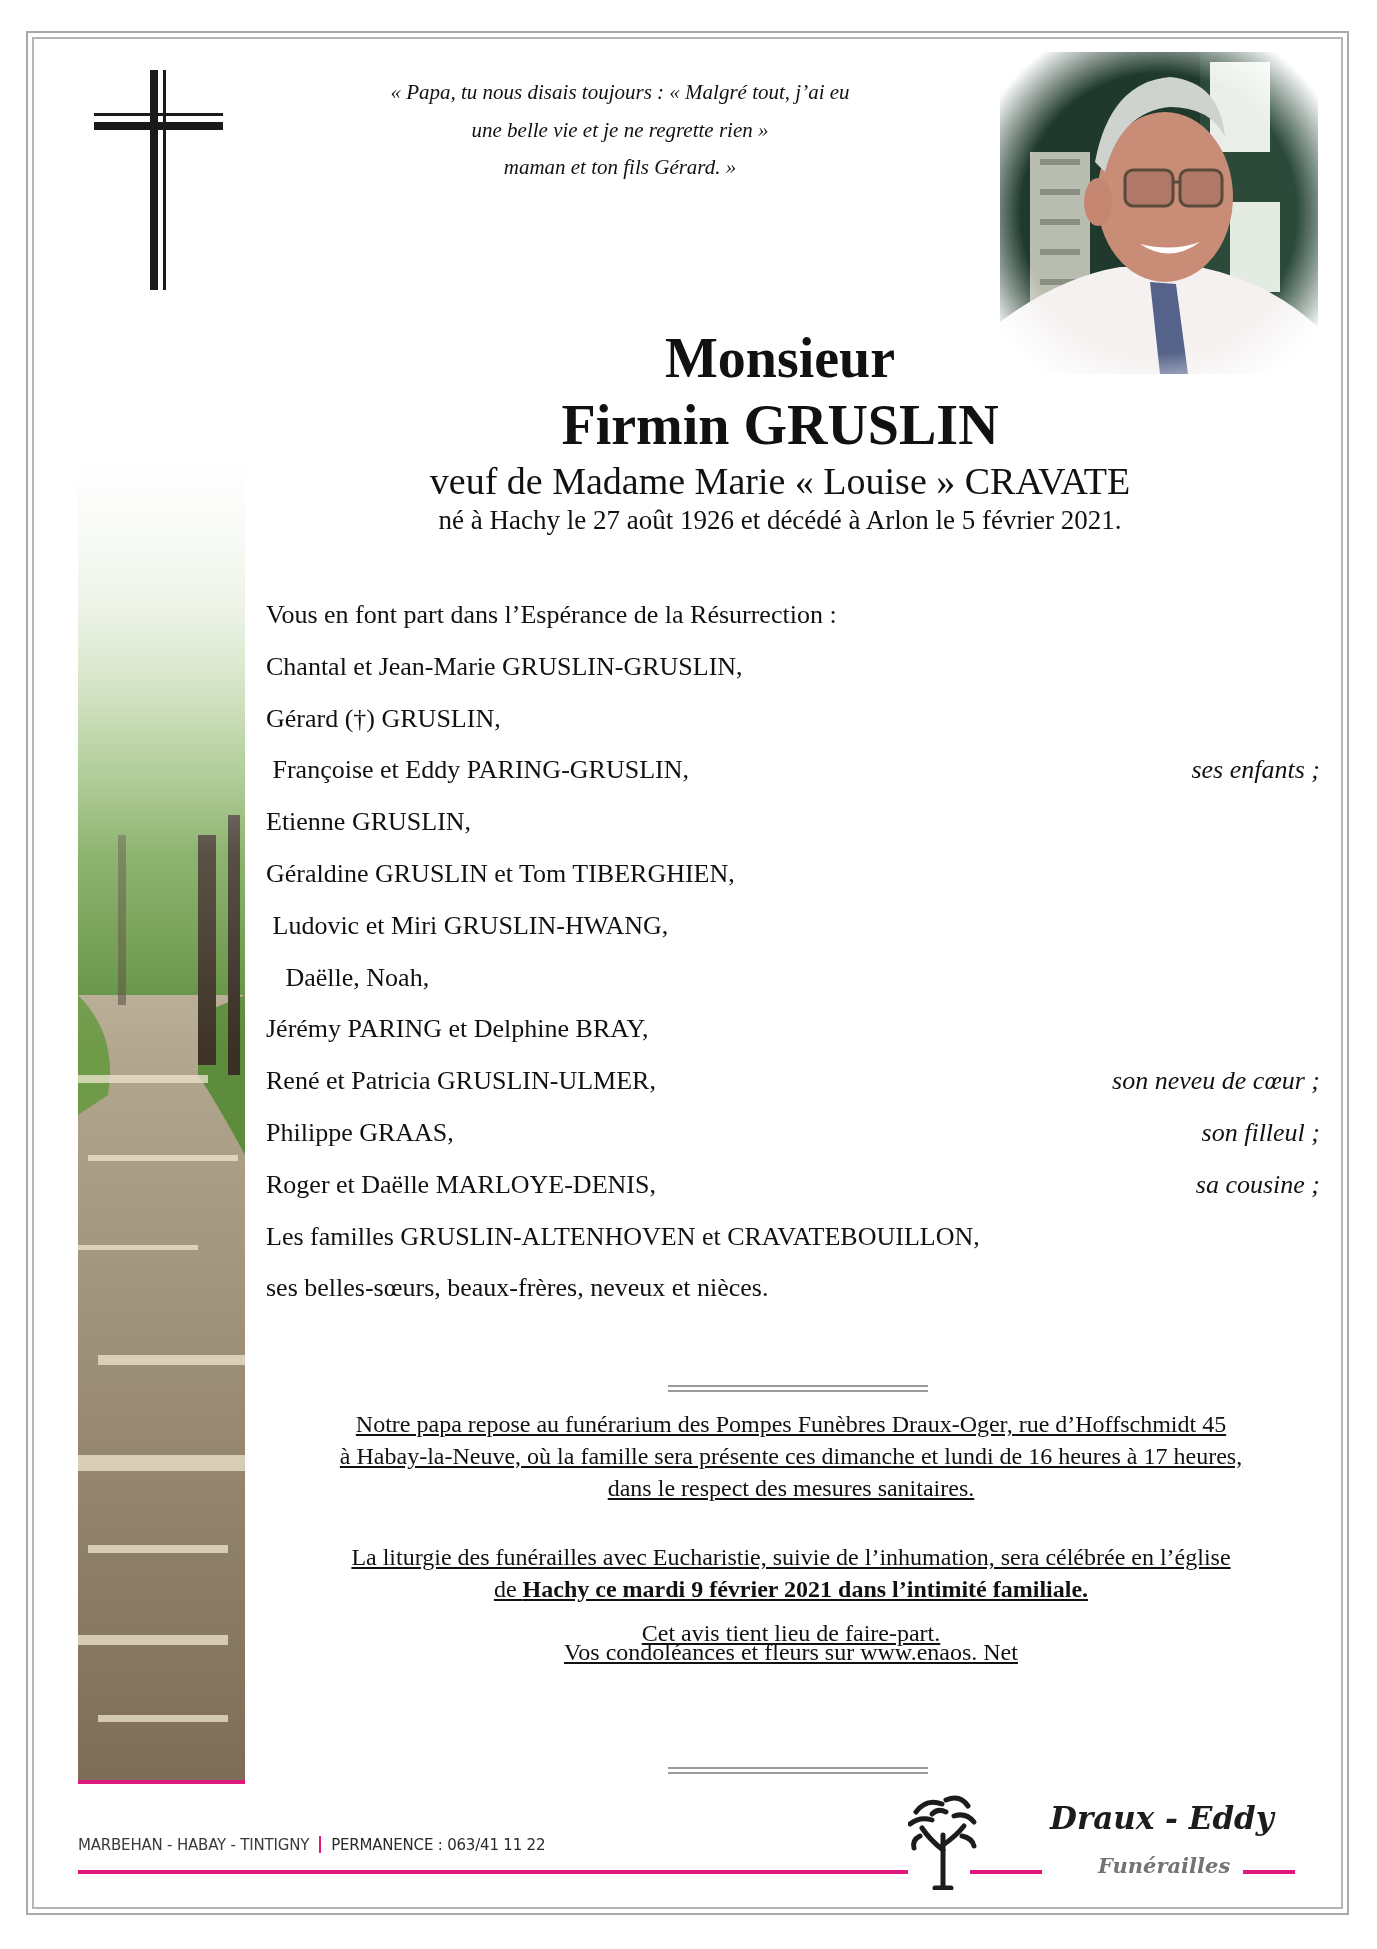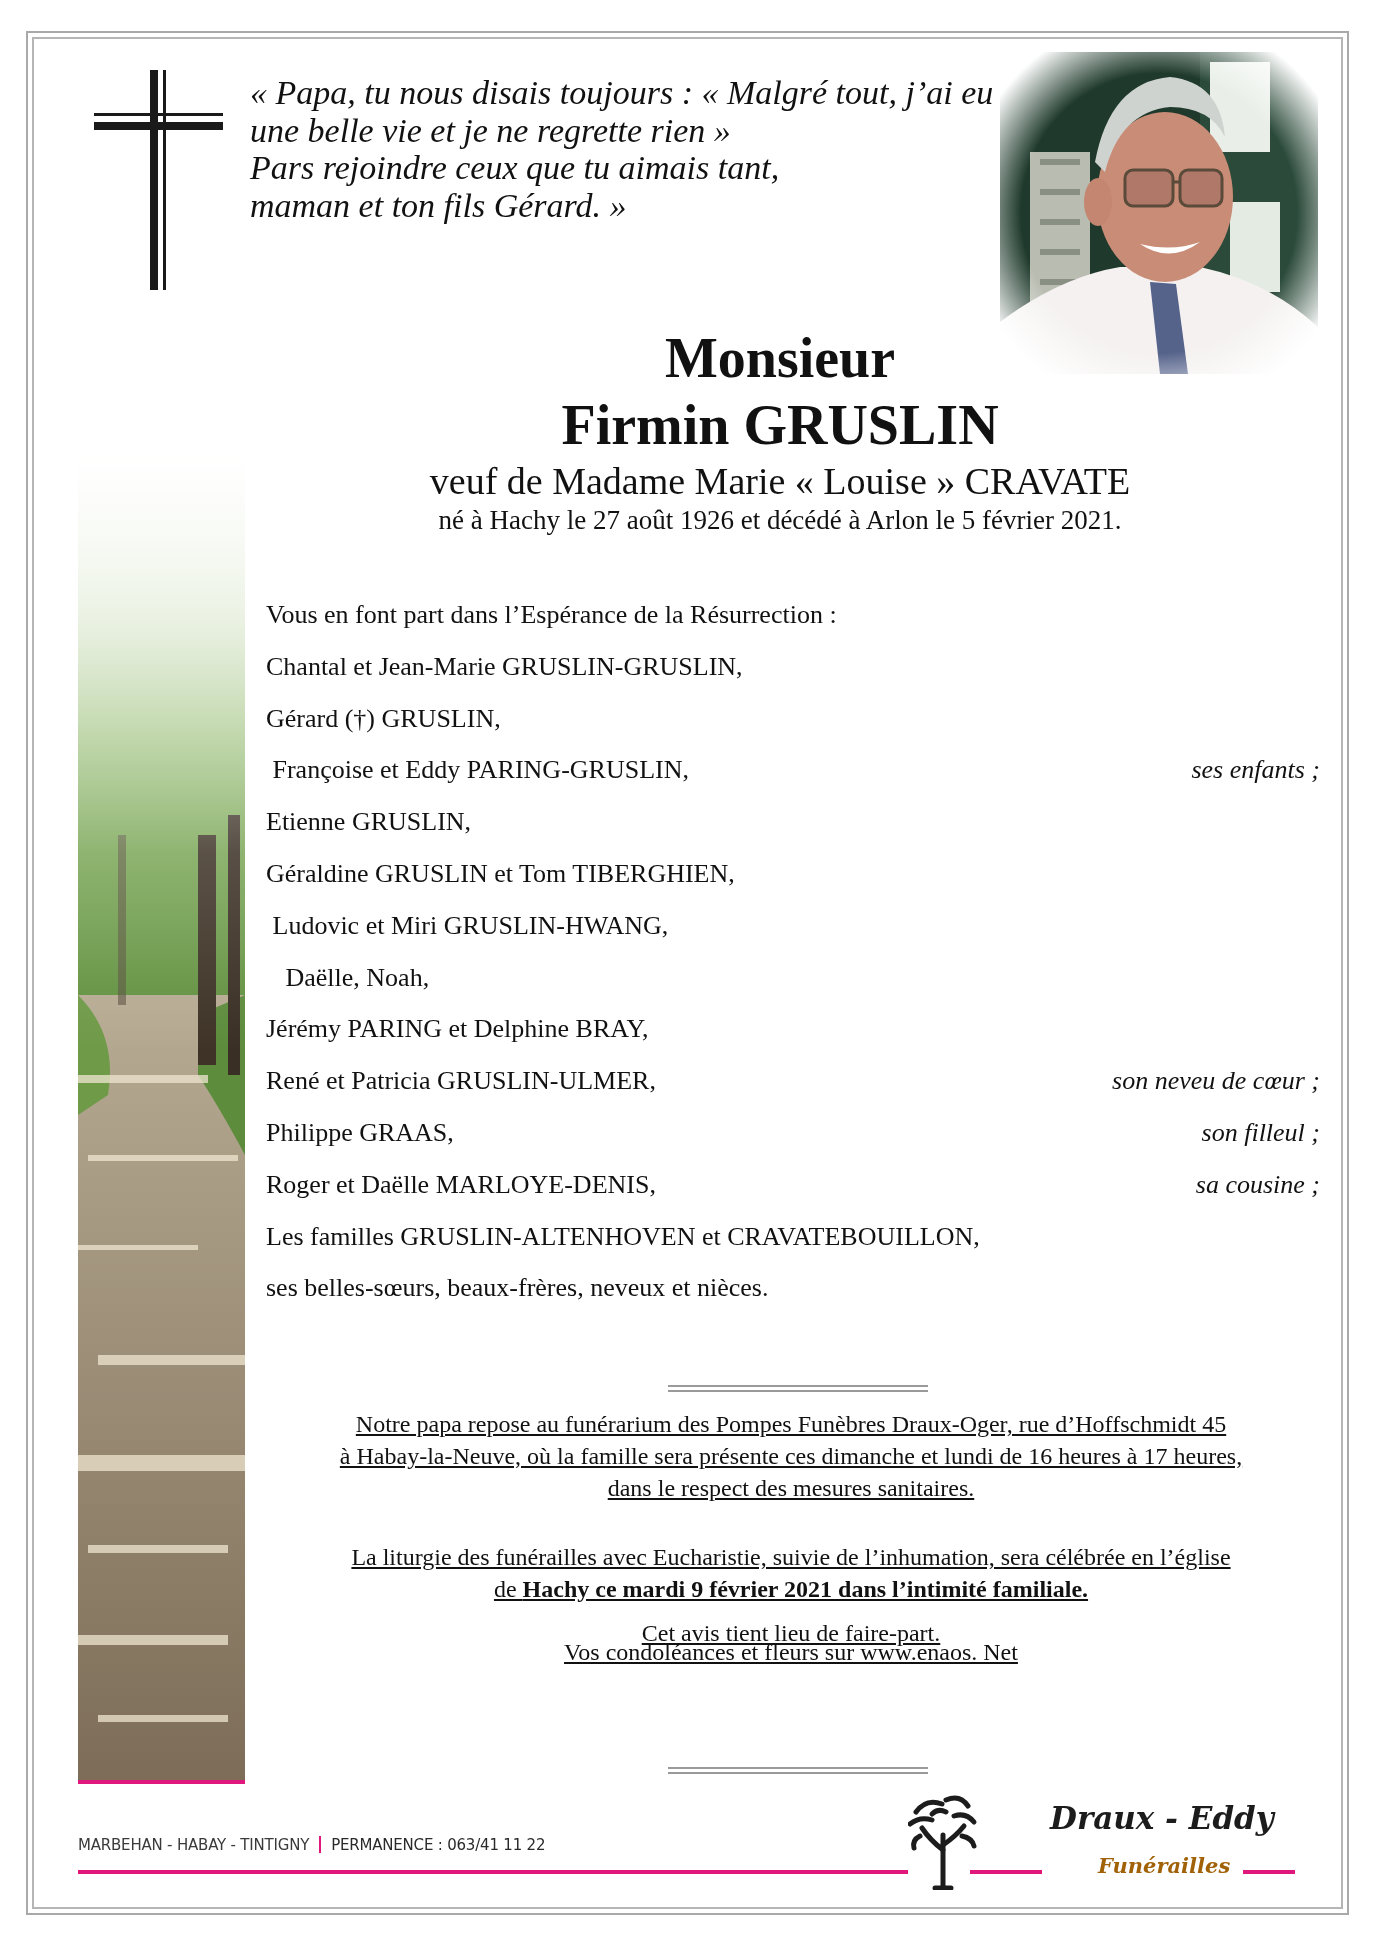--- a/index.html
+++ b/index.html
@@ -13,22 +13,22 @@
                  border: 2px solid #b5b5b5; box-sizing: border-box; }
 
   
   .cross { position: absolute; left: 92px; top: 70px; width: 132px; height: 222px; }
   .cross .v1 { position: absolute; left: 58px; top: 0; width: 8px; height: 220px; background: #1a1a1a; }
   .cross .v2 { position: absolute; left: 71px; top: 0; width: 3px; height: 220px; background: #1a1a1a; }
   .cross .h1 { position: absolute; left: 2px; top: 43px; width: 129px; height: 3px; background: #1a1a1a; }
   .cross .h2 { position: absolute; left: 2px; top: 52px; width: 129px; height: 8px; background: #1a1a1a; }
 
   
-  .quote { position: absolute; left: 250px; top: 74px; width: 740px; text-align: left;
-           font-style: italic; font-size: 34px; line-height: 37.5px; color: #111; }
+  .quote { position: absolute; left: 250px; top: 74px; width: 740px; text-align: center;
+           font-style: italic; font-size: 21px; line-height: 37.5px; color: #111; }
   .quote div { white-space: nowrap; }
 
   
   .portrait { position: absolute; left: 1000px; top: 52px; width: 318px; height: 322px;
               border-radius: 18px; overflow: hidden;
               -webkit-mask-image: radial-gradient(ellipse 62% 62% at 50% 50%, #000 70%, transparent 100%);
                       mask-image: radial-gradient(ellipse 62% 62% at 50% 50%, #000 70%, transparent 100%); }
 
   
   .title { position: absolute; left: 340px; width: 880px; text-align: center; font-weight: bold; white-space: nowrap; }
@@ -66,39 +66,38 @@
                       vertical-align: -3px; margin: 0 10px; }
   .footer-text .perm { color: #2a2a2a; }
   .footer-line { position: absolute; top: 1870px; height: 4px; background: #e0187e; }
   .footer-line.l1 { left: 78px; width: 830px; }
   .footer-line.l2 { left: 970px; width: 72px; }
   .footer-line.l3 { left: 1243px; width: 52px; }
   .tree-logo { position: absolute; left: 908px; top: 1790px; width: 70px; height: 100px; }
   .brand-name { position: absolute; left: 1050px; top: 1800px; font-family: "DejaVu Serif", serif;
                 font-style: italic; font-weight: bold; font-size: 31px; color: #1c1c1c; white-space: nowrap; }
   .brand-sub { position: absolute; left: 1098px; top: 1853px; font-family: "DejaVu Serif", serif;
-               font-style: italic; font-weight: bold; font-size: 21px; color: #a16207; white-space: nowrap; }
+               font-style: italic; font-weight: bold; font-size: 21px; color: #737373; white-space: nowrap; }
 </style>
 </head>
 <body>
 
 <div class="frame-outer"></div>
 <div class="frame-inner"></div>
 
 <div class="cross">
   <div class="v1"></div>
     <div class="v2"></div>
     <div class="h1"></div>
     <div class="h2"></div>
 </div>
 
 <div class="quote">
   <div>« Papa, tu nous disais toujours : « Malgré tout, j’ai eu</div>
   <div>une belle vie et je ne regrette rien »</div>
-  <div>Pars rejoindre ceux que tu aimais tant,</div>
   <div>maman et ton fils Gérard. »</div>
 </div>
 
 <div class="portrait">
   <svg width="318" height="322" viewBox="0 0 318 322">
     <rect width="318" height="322" fill="#1f3a2c"></rect>
     <rect x="200" y="0" width="118" height="322" fill="#2b4a3a"></rect>
     <rect x="210" y="10" width="60" height="90" fill="#e9efe8"></rect>
     <rect x="230" y="150" width="50" height="90" fill="#e3ebe2"></rect>
     <rect x="30" y="100" width="60" height="160" fill="#b9bdb1"></rect>

